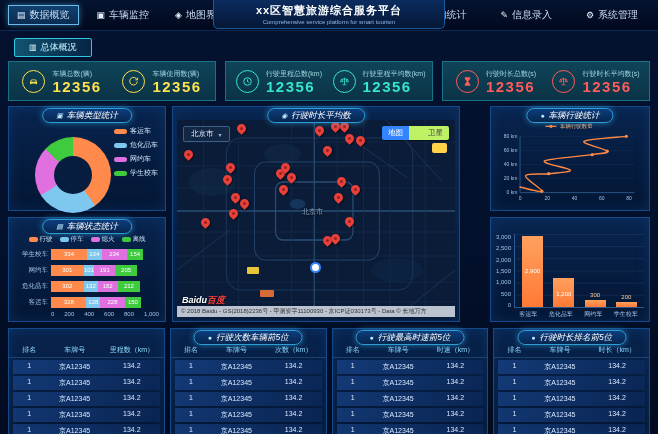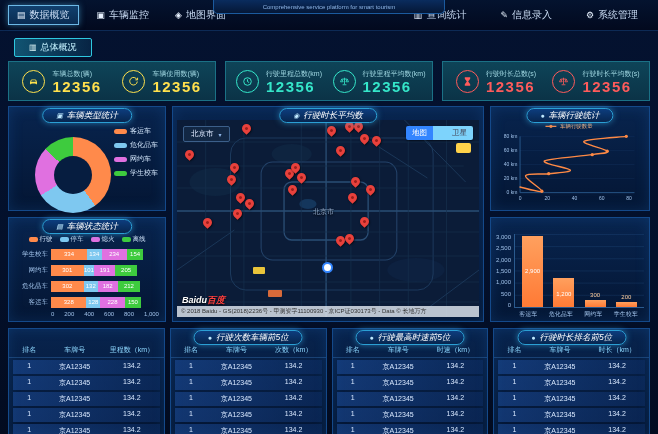--- a/index.html
+++ b/index.html
@@ -27,21 +27,21 @@
   .kpi-row{display:flex;gap:9px;margin:3px 8px 0;height:40px;}
   .kpi-group{flex:1;display:flex;background:linear-gradient(180deg,#0e4458,#0b3347);border:1px solid #1b7186;padding:3px;}
   .kpi-item{flex:1;display:flex;align-items:center;justify-content:center;gap:7px;}
   .kpi-ic{width:21px;height:21px;border-radius:50%;border:1px solid currentColor;display:flex;align-items:center;justify-content:center;flex:none;}
   .kpi-ic svg{width:13px;height:13px;}
   .kpi-lbl{font-size:7px;color:#9fd6e0;margin-bottom:1px;white-space:nowrap;}
   .kpi-val{font-size:15px;font-weight:bold;letter-spacing:1.5px;line-height:14px;}
   
   .main{display:flex;gap:6px;margin:5px 8px 0;height:216px;}
   .col{display:flex;flex-direction:column;gap:6px;}
-  .col.l{width:158px;}.col.r{width:160px;}
+  .col.l{width:158px;}.col.r{width:160px;margin-left:24px;}
   .center{flex:1;display:flex;}
   .panel{position:relative;flex:1;background:linear-gradient(180deg,#08244e,#041634);border:1px solid #14498a;
          box-shadow:inset 0 0 14px rgba(25,95,170,.28);}
   .ptitle{position:absolute;top:1px;left:50%;transform:translateX(-50%);white-space:nowrap;font-size:8.5px;color:#fff;
          background:linear-gradient(180deg,#0d3d7e,#07264f);border:1px solid #2b9fd4;border-radius:9px;
          padding:1px 13px;line-height:11px;z-index:4;box-shadow:0 0 6px rgba(60,180,240,.55);display:flex;gap:4px;align-items:center;font-style:italic;}
   .ptitle .ic{font-size:7px;color:#bfe9ff;}
   
   .donut-wrap{position:absolute;inset:17px 4px 4px;}
   .donut{position:absolute;left:22px;top:13px;width:76px;height:76px;border-radius:50%;}
@@ -66,21 +66,21 @@
   .pin{position:absolute;width:9px;height:9px;background:#e8413c;border-radius:50% 50% 50% 0;
        transform:rotate(-45deg);box-shadow:0 1px 2px rgba(0,0,0,.7);cursor:pointer;}
   .pin::after{content:"";position:absolute;inset:2.6px;background:#9c1f1c;border-radius:50%;}
   .city-dot{position:absolute;width:7px;height:7px;background:#fff;border:2px solid #3385ff;border-radius:50%;}
   .city-sel{position:absolute;left:6px;top:6px;font-size:7.5px;color:#dfe9ff;background:#122744;border:1px solid #3c5f8a;
        padding:2px 7px;border-radius:2px;display:flex;gap:5px;align-items:center;cursor:pointer;z-index:3;}
   .city-sel .car{font-size:6px;color:#8fb6e8;}
   .mtype{position:absolute;right:6px;top:6px;display:flex;font-size:7.5px;z-index:3;border-radius:2px;overflow:hidden;box-shadow:0 1px 2px rgba(0,0,0,.5);}
   .mt{padding:2px 6px;cursor:pointer;}
   .mt.active{background:#3385ff;color:#fff;}
-  .mt.alt{background:#7dd3fc;color:#445;padding-left:19px;}
+  .mt.alt{background:#bef264;color:#445;padding-left:19px;}
   .pano{position:absolute;right:8px;top:23px;width:15px;height:10px;background:#ffd24a;border-radius:2px;z-index:3;cursor:pointer;}
   .shield-y{position:absolute;width:12px;height:7px;background:#e9c43a;border-radius:1px;}
   .shield-o{position:absolute;width:14px;height:7px;background:#d86a3a;border-radius:1px;}
   .blogo{position:absolute;left:5px;bottom:10px;font-size:9px;font-weight:bold;font-style:italic;color:#fff;z-index:3;text-shadow:0 1px 2px #000;}
   .blogo b{color:#ff4040;}
   .attr{position:absolute;left:0;right:0;bottom:0;background:rgba(225,232,240,.82);color:#333;font-size:6px;
         padding:1px 4px;white-space:nowrap;overflow:hidden;z-index:3;}
   .maplabel{position:absolute;font-size:7px;color:#91a9c9;z-index:2;text-shadow:0 1px 2px #000;}
   
   .lchart{position:absolute;inset:13px 1px 1px;}
@@ -120,20 +120,21 @@
         <div class="nav-item">
           <span class="ic">▣</span>
           <span>车辆监控</span>
         </div>
         <div class="nav-item">
           <span class="ic">◈</span>
           <span>地图界面</span>
         </div>
       </div>
     <div class="hdr-title">
+      <div class="t">xx区智慧旅游综合服务平台</div>
       <div class="s">Comprehensive service platform for smart tourism</div>
     </div>
     <div class="nav right" id="nav-right">
         <div class="nav-item">
           <span class="ic">▥</span>
           <span>查询统计</span>
         </div>
         <div class="nav-item">
           <span class="ic">✎</span>
           <span>信息录入</span>

